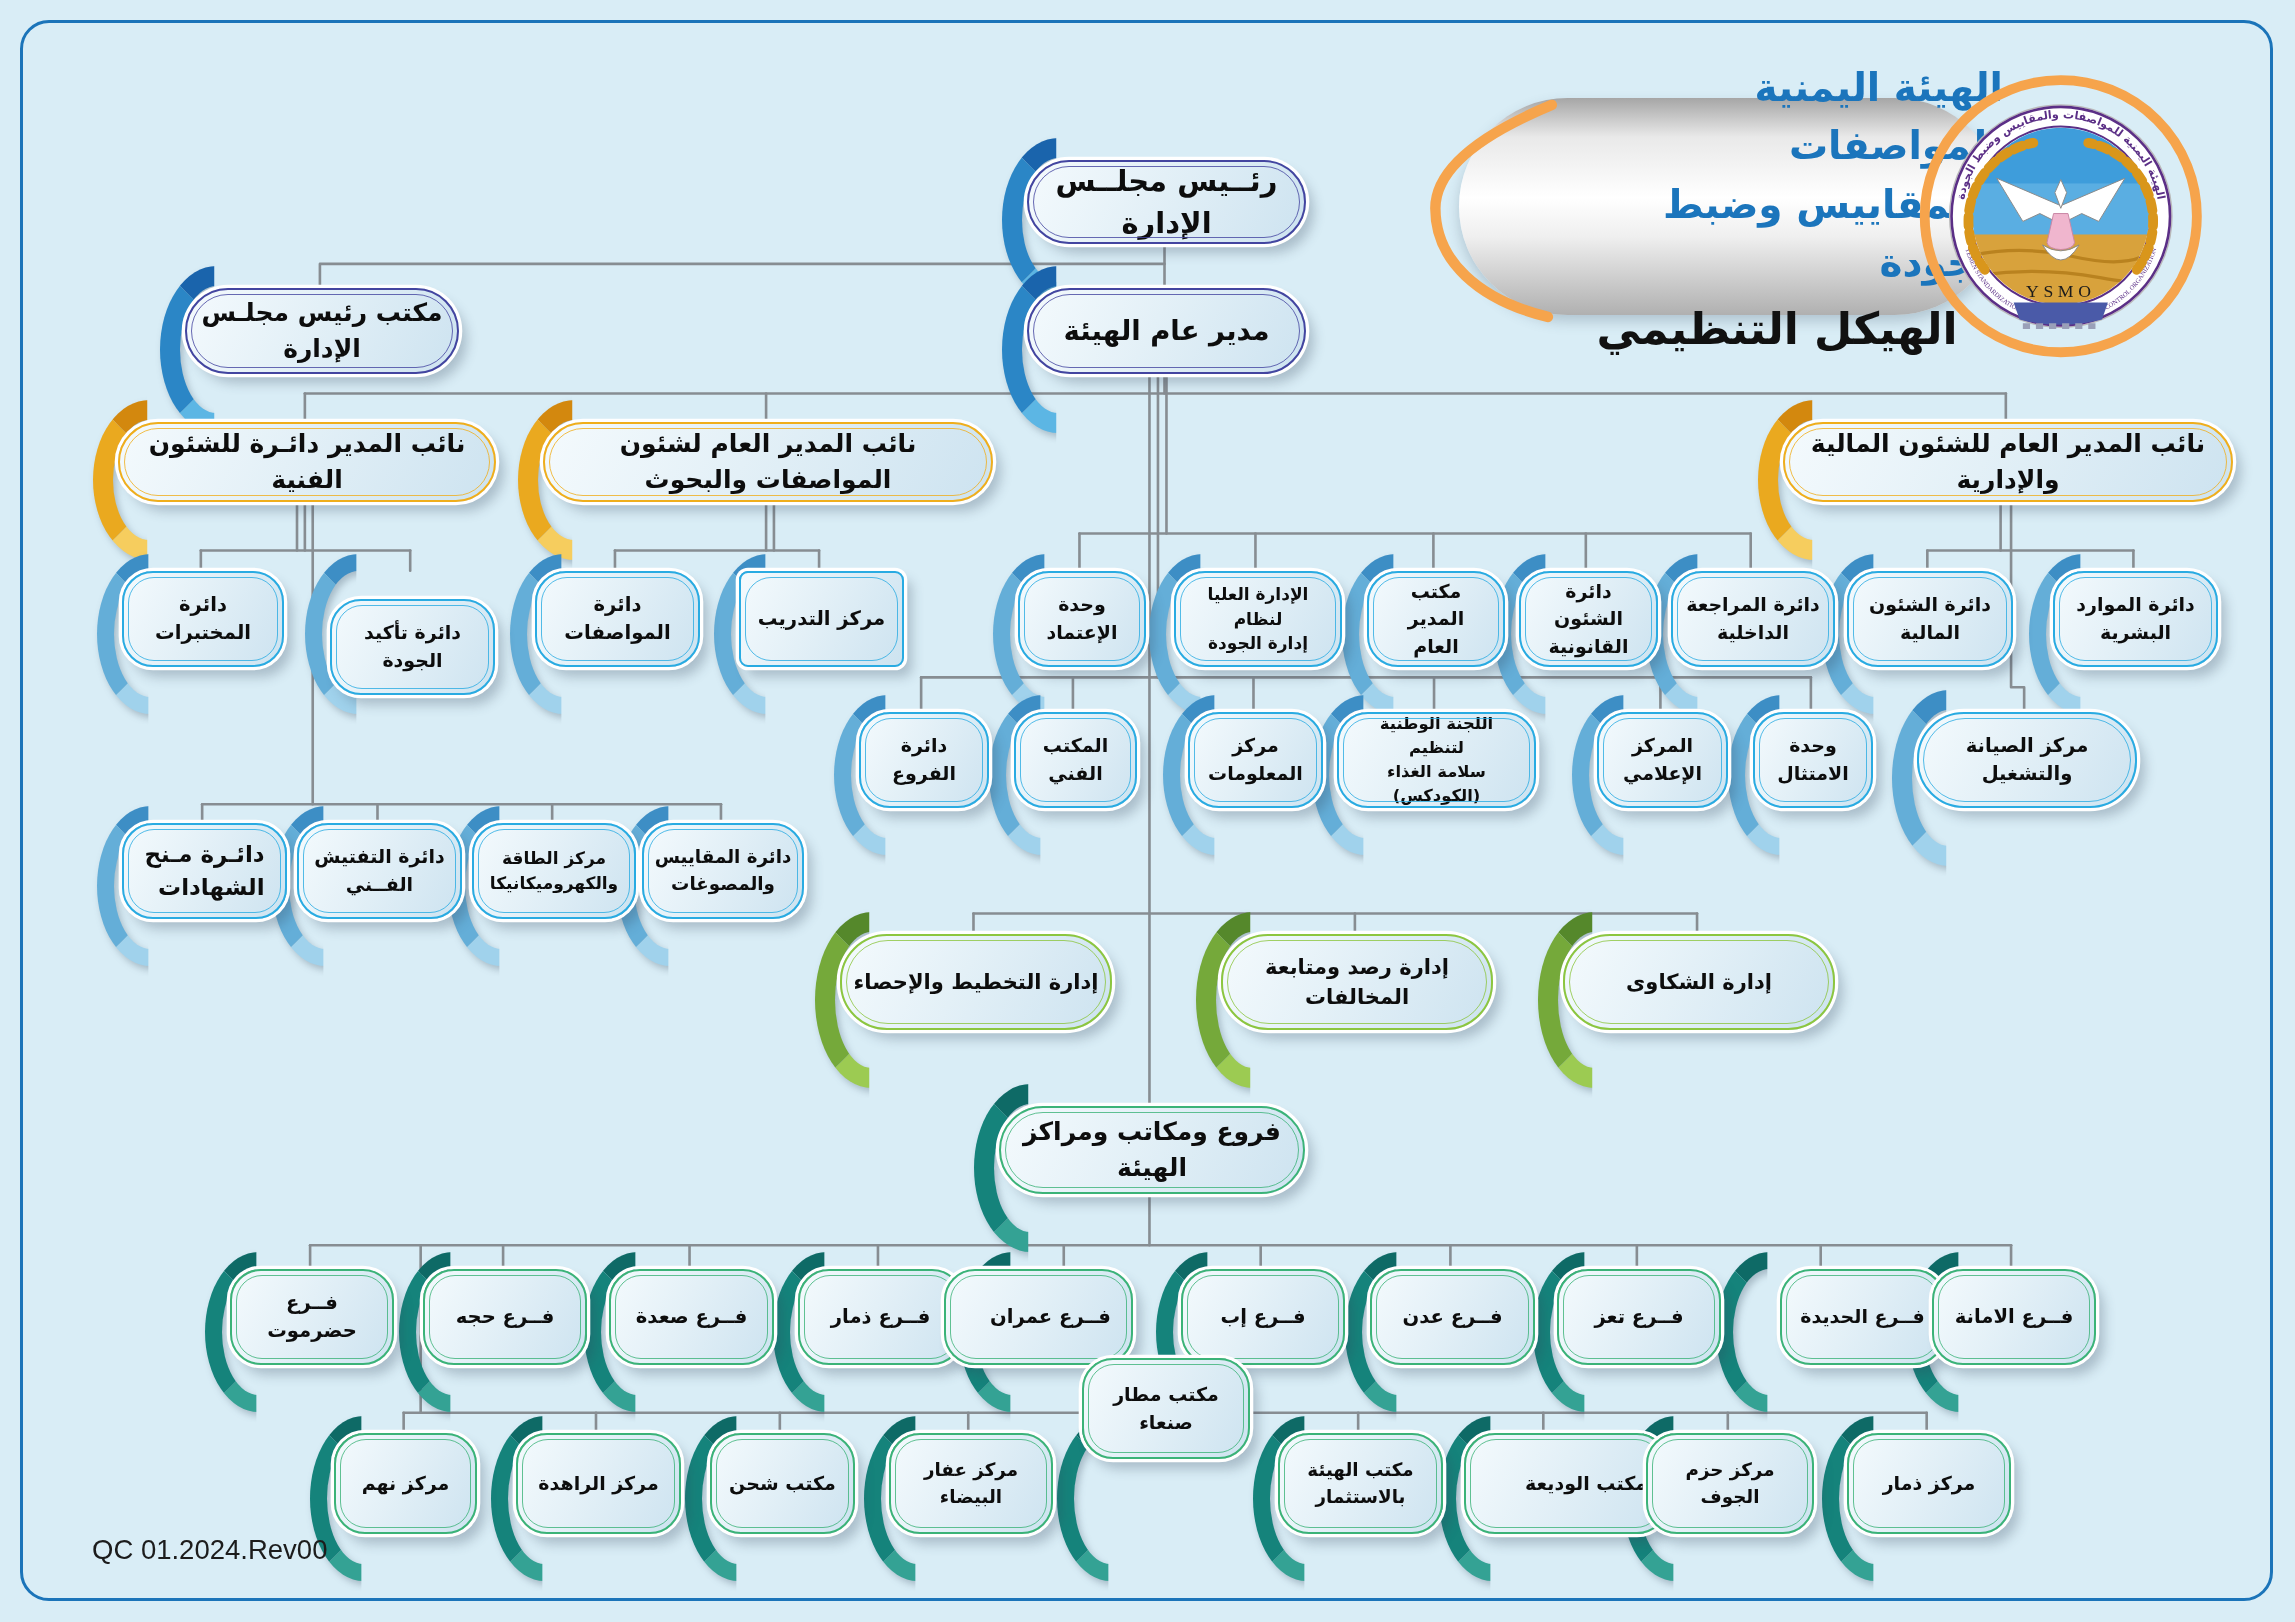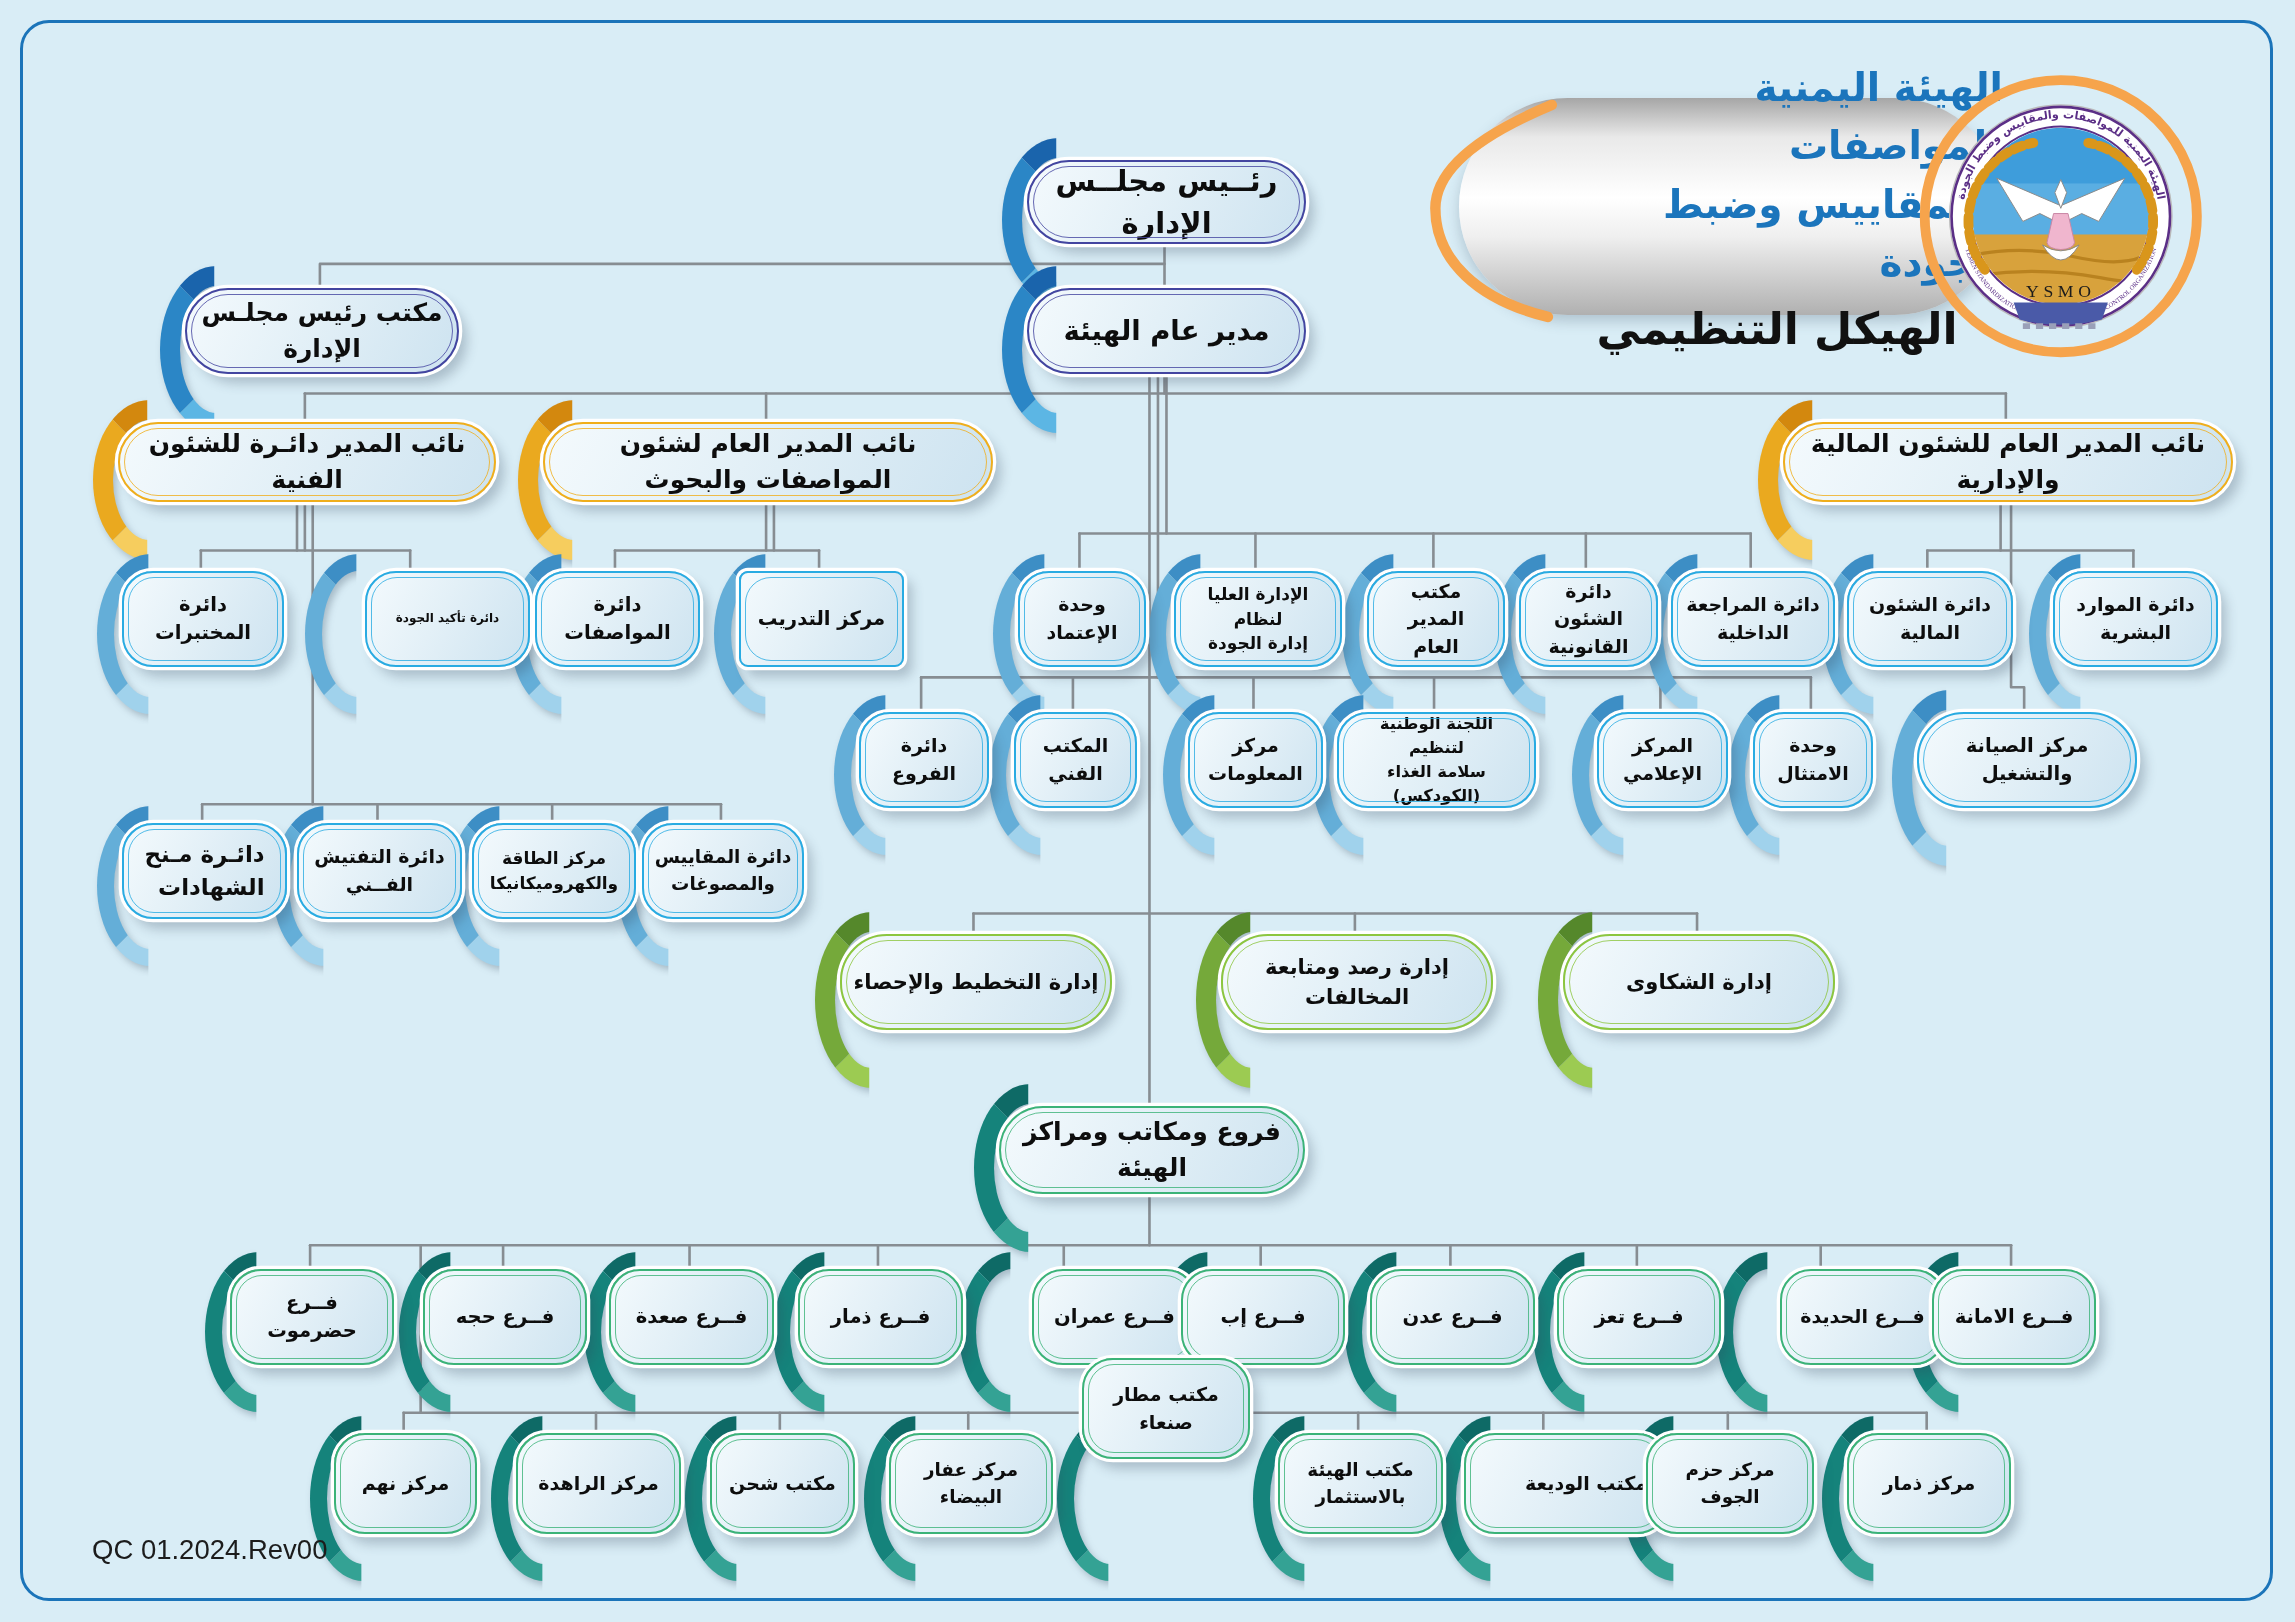--- a/index.html
+++ b/index.html
@@ -201,21 +201,21 @@
       </div>
       <div class="cres s-gold big" style="left: 1758px; top: 400px; width: 73px; height: 120px;"></div>
       <div class="node s-gold pill" style="left: 1783px; top: 422px; width: 446px; height: 76px; font-size: 25px;">
         <span class="lbl">نائب المدير العام للشئون المالية والإدارية</span>
       </div>
       <div class="cres s-cyan" style="left: 97px; top: 554px; width: 73px; height: 126px;"></div>
       <div class="node s-cyan" style="left: 122px; top: 571px; width: 158px; height: 92px; font-size: 19.6px;">
         <span class="lbl">دائرة المختبرات</span>
       </div>
       <div class="cres s-cyan" style="left: 305px; top: 554px; width: 73px; height: 126px;"></div>
-      <div class="node s-cyan" style="left: 330px; top: 571px; width: 161px; height: 92px; font-size: 12px; margin-left: 35px;">
+      <div class="node s-cyan" style="left: 330px; top: 599px; width: 161px; height: 92px; font-size: 19px;">
         <span class="lbl">دائرة تأكيد الجودة</span>
       </div>
       <div class="cres s-cyan" style="left: 510px; top: 554px; width: 73px; height: 126px;"></div>
       <div class="node s-cyan" style="left: 535px; top: 571px; width: 161px; height: 92px; font-size: 19.6px;">
         <span class="lbl">دائرة المواصفات</span>
       </div>
       <div class="cres s-cyan" style="left: 714px; top: 554px; width: 73px; height: 126px;"></div>
       <div class="node s-cyan" style="left: 739px; top: 571px; width: 161px; height: 92px; font-size: 19.6px; border-radius: 9px;">
         <span class="lbl">مركز التدريب</span>
       </div>
@@ -334,21 +334,21 @@
       </div>
       <div class="cres s-teal" style="left: 584px; top: 1252px; width: 73px; height: 126px;"></div>
       <div class="node s-teal" style="left: 609px; top: 1269px; width: 161px; height: 92px; font-size: 19.6px;">
         <span class="lbl">فــرع صعدة</span>
       </div>
       <div class="cres s-teal" style="left: 773px; top: 1252px; width: 73px; height: 126px;"></div>
       <div class="node s-teal" style="left: 798px; top: 1269px; width: 161px; height: 92px; font-size: 19.6px;">
         <span class="lbl">فــرع ذمار</span>
       </div>
       <div class="cres s-teal" style="left: 959px; top: 1252px; width: 73px; height: 126px;"></div>
-      <div class="node s-teal" style="left: 1032px; top: 1269px; width: 161px; height: 92px; font-size: 19.6px;">
+      <div class="node s-teal" style="left: 944px; top: 1269px; width: 161px; height: 92px; font-size: 19.6px; padding-left: 24px;">
         <span class="lbl">فــرع عمران</span>
       </div>
       <div class="cres s-teal" style="left: 1156px; top: 1252px; width: 73px; height: 126px;"></div>
       <div class="node s-teal" style="left: 1181px; top: 1269px; width: 160px; height: 92px; font-size: 19.6px;">
         <span class="lbl">فــرع إب</span>
       </div>
       <div class="cres s-teal" style="left: 1345px; top: 1252px; width: 73px; height: 126px;"></div>
       <div class="node s-teal" style="left: 1370px; top: 1269px; width: 161px; height: 92px; font-size: 19.6px;">
         <span class="lbl">فــرع عدن</span>
       </div>

